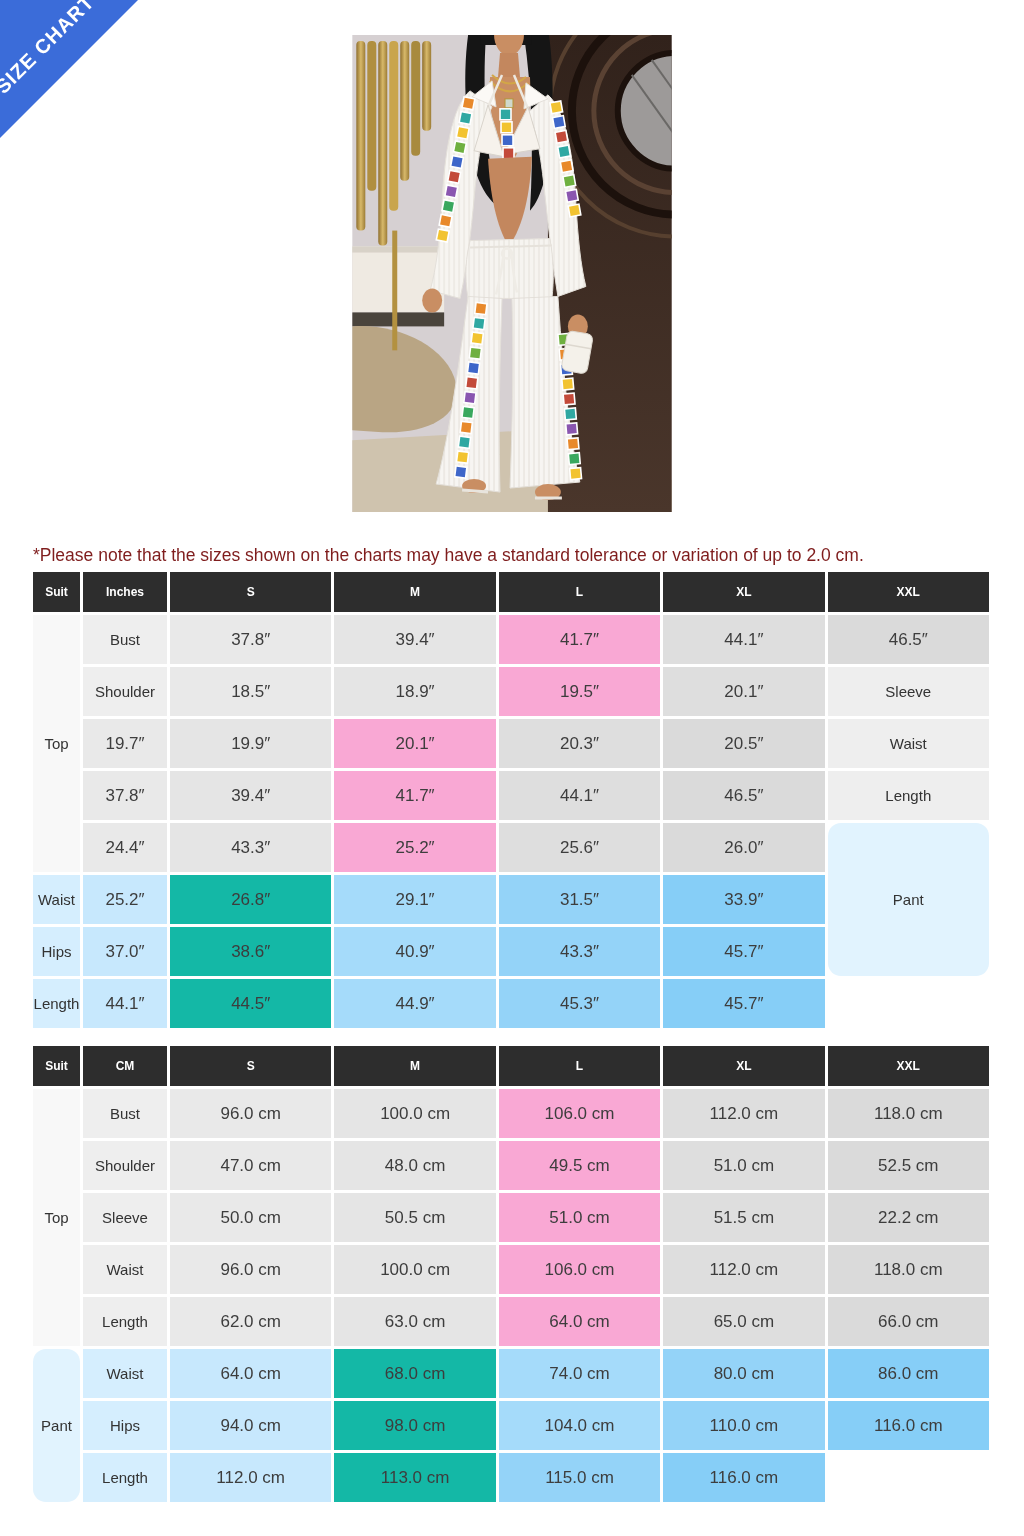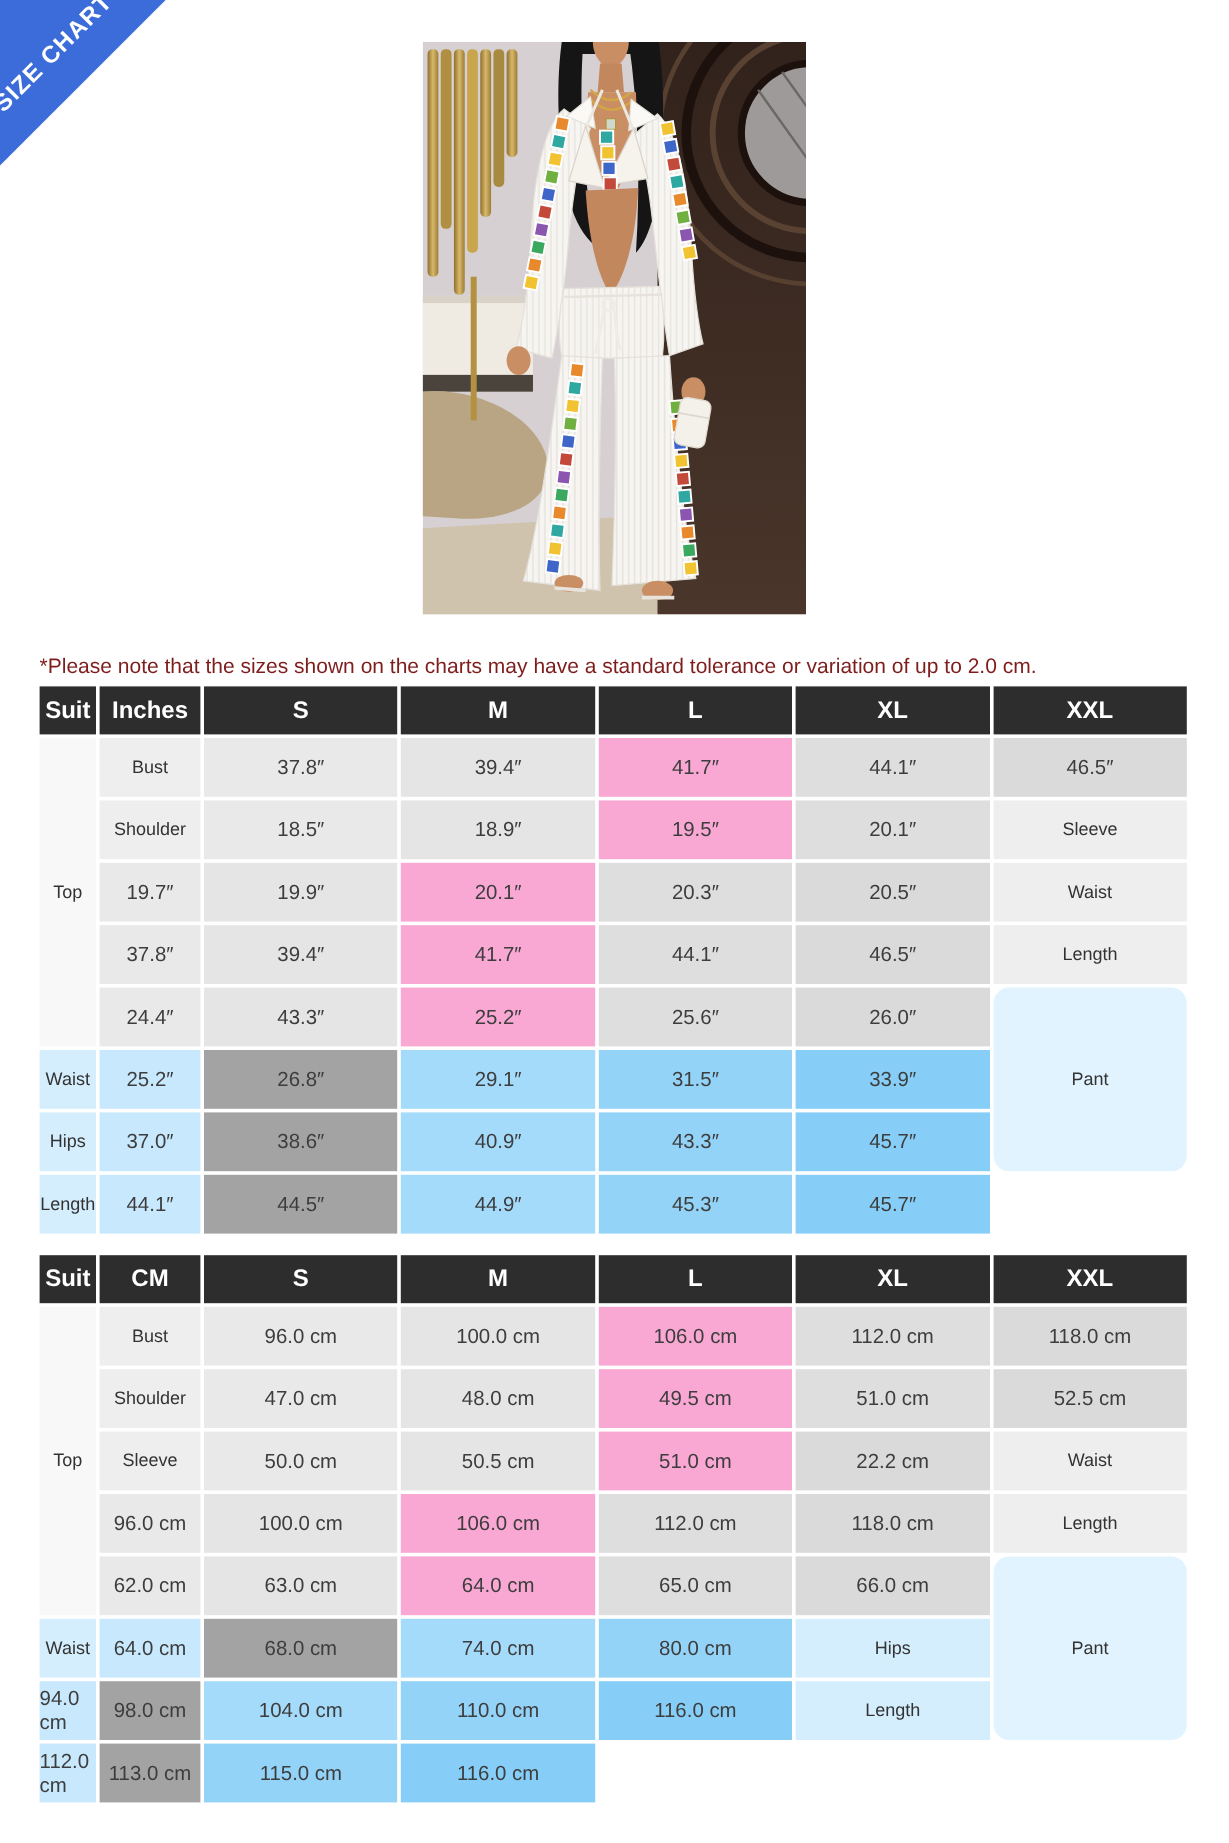--- a/index.html
+++ b/index.html
@@ -45,30 +45,30 @@
     grid-template-rows:40px;
     grid-auto-rows:49px;
     gap:3px;
     width:100%;
   }
   .size-table + .size-table { margin-top:18px; }
   .size-table > div {
     display:flex; align-items:center; justify-content:center;
   }
   .hcell {
-    background:#2d2d2d; color:#fff; font-weight:bold; font-size:20px;
+    background:#2d2d2d; color:#fff; font-weight:bold; font-size:12px;
   }
   .suit-cell { font-size:15px; color:#333; }
   .suit-cell.gray { background:#f8f8f8; }
   .suit-cell.blue { background:#e1f3fe;border-radius:13px; }
   .cell.label { font-size:15px; color:#333; }
   .cell.val   { font-size:17px; color:#3d3d3d; }
   .c0.gray{background:#eeeeee}.c1.gray{background:#e9e9e9}.c2.gray{background:#e5e5e5}
   .c3.gray{background:#f9a8d4}.c4.gray{background:#dedede}.c5.gray{background:#dadada}
-  .c0.blue{background:#d5eefe}.c1.blue{background:#c7e8fd}.c2.blue{background:#a3a3a3}
+  .c0.blue{background:#d5eefe}.c1.blue{background:#c7e8fd}.c2.blue{background:#14b8a6}
   .c3.blue{background:#a5dbfa}.c4.blue{background:#94d3f8}.c5.blue{background:#86cef7}
 </style>
 </head>
 <body>
 
 <div class="ribbon" style="--ribbon-color: #3b6cd9;">
   <span>SIZE CHART</span>
 </div>
 
 <div class="photo">
@@ -316,39 +316,41 @@
       <div class="cell label gray c0">Shoulder</div>
       <div class="cell val gray c1">47.0 cm</div>
       <div class="cell val gray c2">48.0 cm</div>
       <div class="cell val gray c3">49.5 cm</div>
       <div class="cell val gray c4">51.0 cm</div>
       <div class="cell val gray c5">52.5 cm</div>
       <div class="cell label gray c0">Sleeve</div>
       <div class="cell val gray c1">50.0 cm</div>
       <div class="cell val gray c2">50.5 cm</div>
       <div class="cell val gray c3">51.0 cm</div>
+      <div class="cell val gray c4">51.5 cm</div>
       <div class="cell val gray c5">22.2 cm</div>
       <div class="cell label gray c0">Waist</div>
       <div class="cell val gray c1">96.0 cm</div>
       <div class="cell val gray c2">100.0 cm</div>
       <div class="cell val gray c3">106.0 cm</div>
       <div class="cell val gray c4">112.0 cm</div>
       <div class="cell val gray c5">118.0 cm</div>
       <div class="cell label gray c0">Length</div>
       <div class="cell val gray c1">62.0 cm</div>
       <div class="cell val gray c2">63.0 cm</div>
       <div class="cell val gray c3">64.0 cm</div>
       <div class="cell val gray c4">65.0 cm</div>
       <div class="cell val gray c5">66.0 cm</div>
       <div class="suit-cell blue" style="grid-row: span 3;">Pant</div>
       <div class="cell label blue c0">Waist</div>
       <div class="cell val blue c1">64.0 cm</div>
       <div class="cell val blue c2">68.0 cm</div>
       <div class="cell val blue c3">74.0 cm</div>
       <div class="cell val blue c4">80.0 cm</div>
+      <div class="cell val blue c5">86.0 cm</div>
       <div class="cell label blue c0">Hips</div>
       <div class="cell val blue c1">94.0 cm</div>
       <div class="cell val blue c2">98.0 cm</div>
       <div class="cell val blue c3">104.0 cm</div>
       <div class="cell val blue c4">110.0 cm</div>
       <div class="cell val blue c5">116.0 cm</div>
       <div class="cell label blue c0">Length</div>
       <div class="cell val blue c1">112.0 cm</div>
       <div class="cell val blue c2">113.0 cm</div>
       <div class="cell val blue c4">115.0 cm</div>

